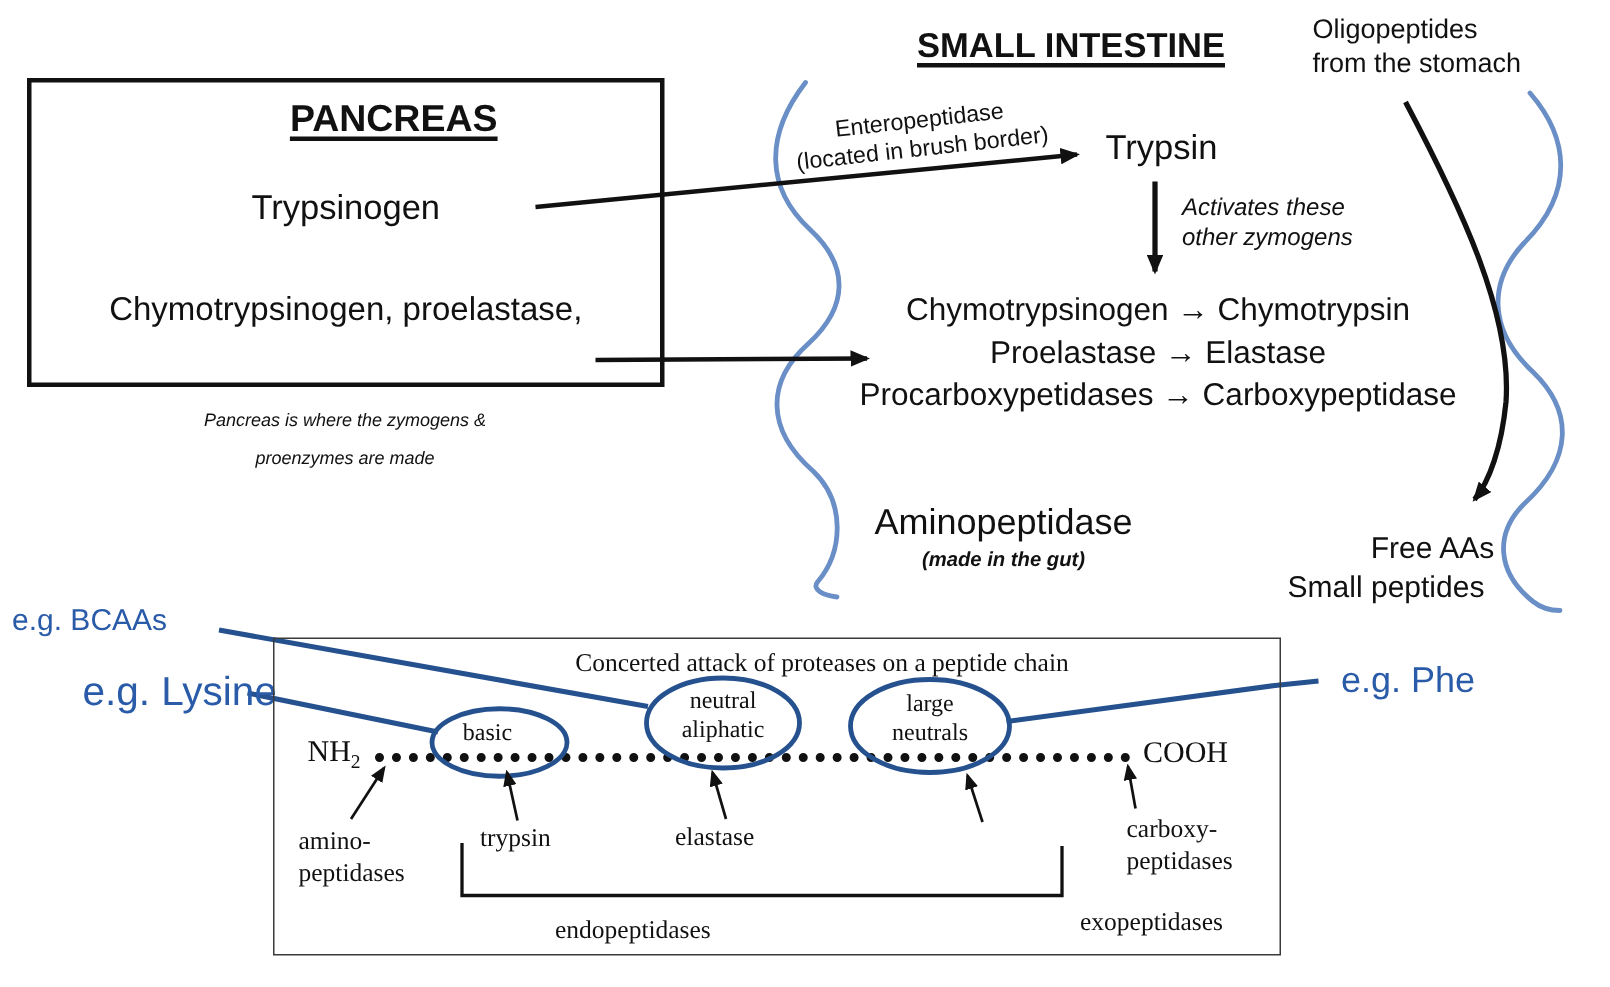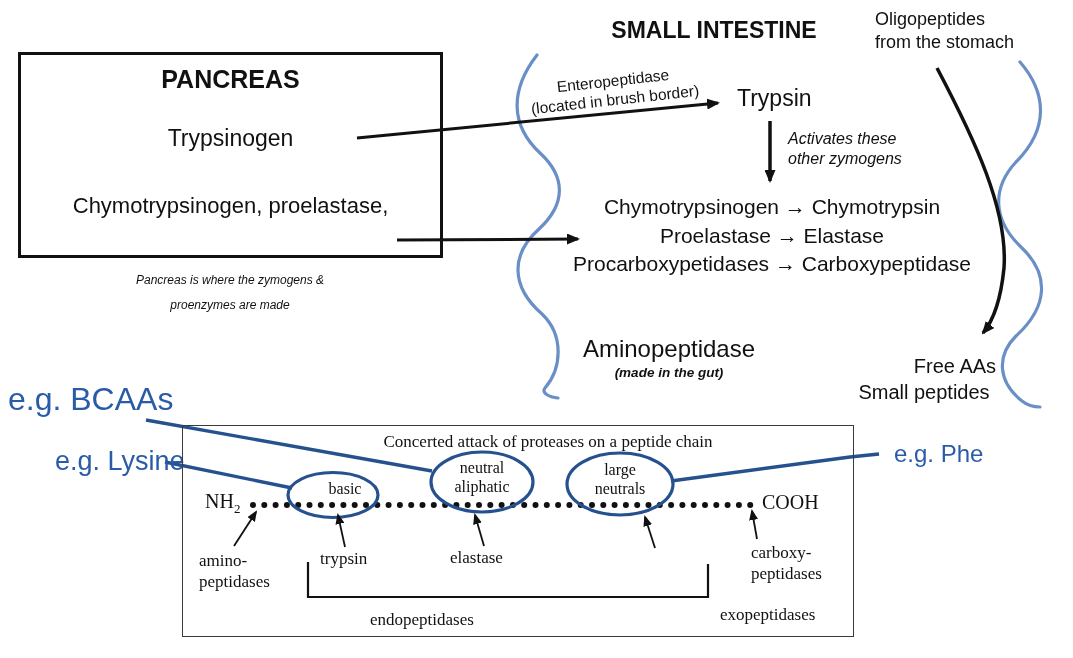--- a/index.html
+++ b/index.html
@@ -3,21 +3,21 @@
 <meta charset="utf-8">
 <style>
   html,body{margin:0;padding:0;background:#ffffff;}
   .canvas{position:relative;width:1073px;height:658px;background:#ffffff;
           font-family:"Liberation Sans",sans-serif;color:#111;overflow:hidden;}
   .abs{position:absolute;}
   svg.overlay{position:absolute;left:0;top:0;width:1073px;height:658px;}
   .serif{font-family:"Liberation Serif",serif;}
   .bold{font-weight:bold;}
   .ital{font-style:italic;}
-  .under{text-decoration-thickness:2.5px;text-underline-offset:4px;}
+  .under{text-decoration:underline;text-decoration-thickness:2.5px;text-underline-offset:4px;}
   .center{text-align:center;}
   .blue{color:#2A5BA8;}
   .pancreas-box{left:18px;top:52px;width:419px;height:200px;border:3px solid #111;}
   .peptide-box{left:182px;top:425px;width:670px;height:210px;border:1.5px solid #3a3a3a;}
   .rot{transform:rotate(-6.3deg);transform-origin:center center;}
 </style>
 </head>
 <body>
 
 <div class="canvas">
@@ -55,21 +55,21 @@
     <line x1="234" y1="546" x2="256" y2="512" stroke="#111" stroke-width="1.8" marker-end="url(#mS)"></line>
     <line x1="345" y1="547" x2="338" y2="515" stroke="#111" stroke-width="1.8" marker-end="url(#mS)"></line>
     <line x1="484" y1="546" x2="475" y2="515" stroke="#111" stroke-width="1.8" marker-end="url(#mS)"></line>
     <line x1="655" y1="548" x2="645" y2="517" stroke="#111" stroke-width="1.8" marker-end="url(#mS)"></line>
     <line x1="757" y1="539" x2="752" y2="511" stroke="#111" stroke-width="1.8" marker-end="url(#mS)"></line>
 
     <polyline points="308,562 308,597 708,597 708,564" fill="none" stroke="#111" stroke-width="2.2"></polyline>
   </svg>
 
   <div class="abs pancreas-box">
-    <div class="abs center bold under" style="left:0;top:10px;width:100%;font-size:25px;">PANCREAS</div>
+    <div class="abs center bold under" style="left:0;top:10px;width:100%;font-size:25px;padding-left:32px;">PANCREAS</div>
     <div class="abs center" style="left:0;top:70px;width:100%;font-size:23px;">Trypsinogen</div>
     <div class="abs center" style="left:0;top:136px;width:100%;font-size:22px;line-height:29px;">
       <div>Chymotrypsinogen, proelastase,</div>
     </div>
   </div>
   <div class="abs center ital" style="left:30px;top:268px;width:400px;font-size:12px;line-height:25px;">
     <div>Pancreas is where the zymogens &amp;</div>
     <div>proenzymes are made</div>
   </div>
 
@@ -98,32 +98,32 @@
     <div class="bold ital" style="font-size:13.5px;margin-top:2px;">(made in the gut)</div>
   </div>
 
   <div class="abs" style="left:875px;top:8px;font-size:18px;line-height:23px;">
     <div>Oligopeptides</div>
     <div>from the stomach</div>
   </div>
   <div class="abs center" style="left:880px;top:355px;width:150px;font-size:20px;">Free AAs</div>
   <div class="abs center" style="left:849px;top:381px;width:150px;font-size:20px;">Small peptides</div>
 
-  <div class="abs blue" style="left:8px;top:381px;font-size:32px;">e.g. BCAAs</div>
+  <div class="abs blue" style="left:8px;top:403px;font-size:20px;">e.g. BCAAs</div>
   <div class="abs blue" style="left:23px;top:446px;font-size:27px;margin-left:32px;">e.g. Lysine</div>
   <div class="abs blue" style="left:894px;top:440px;font-size:24px;">e.g. Phe</div>
 
   <div class="abs peptide-box"></div>
 
   <div class="abs center serif" style="left:348px;top:432px;width:400px;font-size:17px;">Concerted attack of proteases on a peptide chain</div>
 
   <div class="abs serif" style="left:205px;top:490px;font-size:20px;"><span>NH</span><sub style="font-size:13px;">2</sub></div>
   <div class="abs serif" style="left:762px;top:491px;font-size:20px;">COOH</div>
 
-  <div class="abs center serif" style="left:300px;top:480px;width:90px;font-size:16px;text-align:center;">basic</div>
+  <div class="abs center serif" style="left:280px;top:480px;width:90px;font-size:16px;text-align:center;">basic</div>
   <div class="abs center serif" style="left:432px;top:458px;width:100px;font-size:16px;line-height:19px;">
     <div>neutral</div>
     <div>aliphatic</div>
   </div>
   <div class="abs center serif" style="left:570px;top:460px;width:100px;font-size:16px;line-height:19px;">
     <div>large</div>
     <div>neutrals</div>
   </div>
 
   <div class="abs serif" style="left:199px;top:550px;font-size:17px;line-height:21px;">

